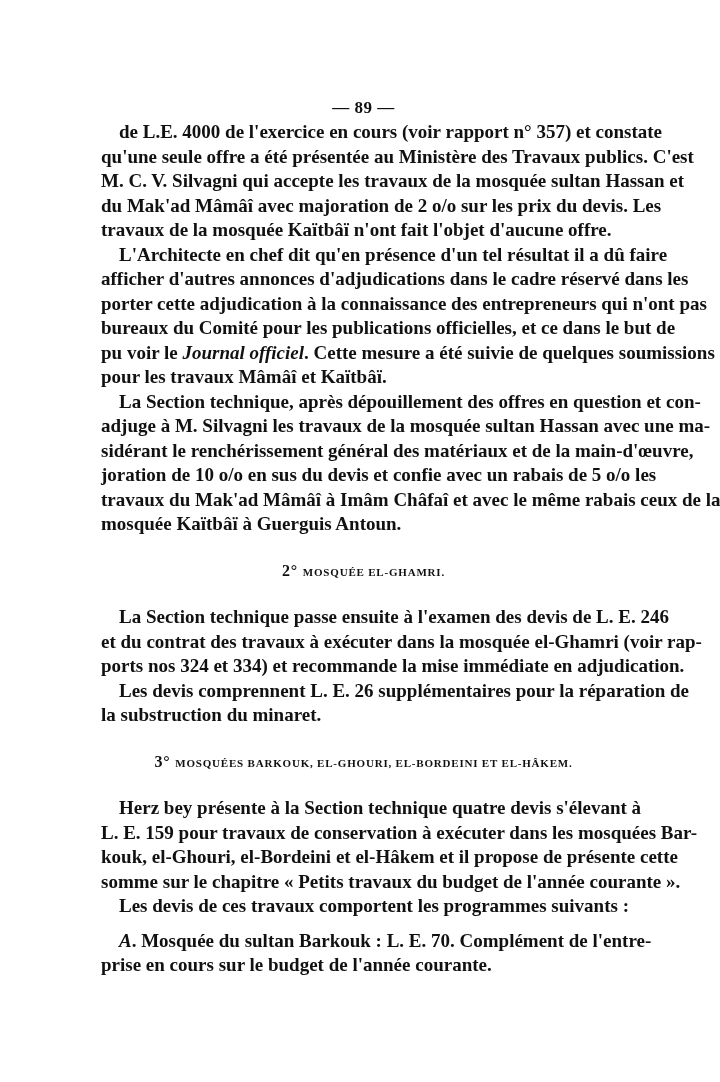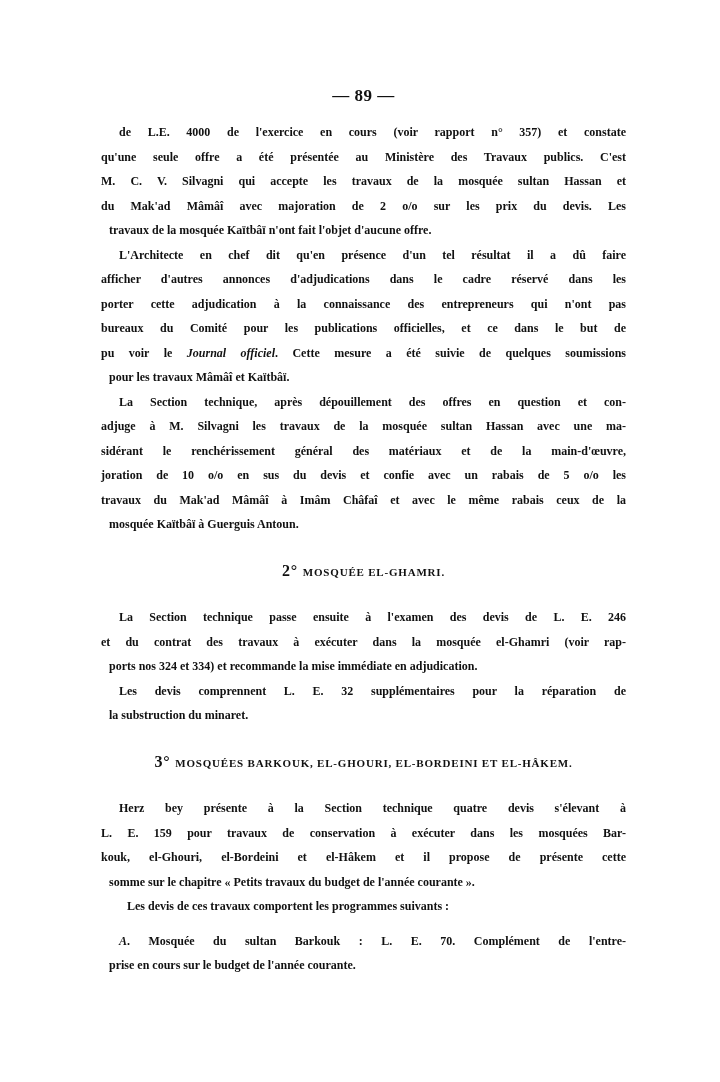--- a/index.html
+++ b/index.html
@@ -1,24 +1,24 @@
 <!DOCTYPE html>
 <html><head>
 <meta charset="utf-8">
 <style>
   html, body { margin: 0; padding: 0; background: #ffffff; }
   body { width: 720px; height: 1082px; position: relative; overflow: hidden;
          font-family: "Liberation Serif", "DejaVu Serif", serif; color: #111; }
   .page { position: absolute; left: 101px; top: 0; width: 525px; }
-  .pagenum { position: absolute; top: 86px; left: 0; width: 525px; text-align: center;
+  .pagenum { position: absolute; top: 98px; left: 0; width: 525px; text-align: center;
              font-size: 17px; font-weight: bold; letter-spacing: 0.5px; }
   .body { position: absolute; top: 120px; left: 0; width: 525px; }
-  .line { height: 24.5px; line-height: 24.5px; font-size: 12px; font-weight: bold;
+  .line { height: 24.5px; line-height: 24.5px; font-size: 19px; font-weight: bold;
           white-space: nowrap; text-align: justify; text-align-last: justify; overflow: visible; }
-  .line.last { text-align-last: left; margin-left: 8px; }
+  .line.last { text-align-last: left; }
   .indent { padding-left: 18px; }
   .heading { text-align: right; text-align-last: center; font-size: 11px; font-weight: bold;
              letter-spacing: 0.8px; }
   .heading .num { font-size: 16px; }
   .gap-sm { height: 10px; }
   .gap-md { height: 22px; }
   i { }
 </style>
 </head>
 <body>
@@ -51,21 +51,21 @@
       </div>
       <div class="gap-md"></div>
       <div class="line heading"><span class="num">2° </span><span>MOSQUÉE EL-GHAMRI.</span></div>
       <div class="gap-md"></div>
       <div>
         <div class="line indent">La Section technique passe ensuite à l'examen des devis de L. E. 246</div>
         <div class="line">et du contrat des travaux à exécuter dans la mosquée el-Ghamri (voir rap-</div>
         <div class="line last">ports nos 324 et 334) et recommande la mise immédiate en adjudication.</div>
       </div>
       <div>
-        <div class="line indent">Les devis comprennent L. E. 32 supplémentaires pour la réparation de</div>
+        <div class="line indent">Les devis comprennent L. E. 26 supplémentaires pour la réparation de</div>
         <div class="line last">la substruction du minaret.</div>
       </div>
       <div class="gap-md"></div>
       <div class="line heading"><span class="num">3° </span><span>MOSQUÉES BARKOUK, EL-GHOURI, EL-BORDEINI ET EL-HÂKEM.</span></div>
       <div class="gap-md"></div>
       <div>
         <div class="line indent">Herz bey présente à la Section technique quatre devis s'élevant à</div>
         <div class="line">L. E. 159 pour travaux de conservation à exécuter dans les mosquées Bar-</div>
         <div class="line">kouk, el-Ghouri, el-Bordeini et el-Hâkem et il propose de présente cette</div>
         <div class="line last">somme sur le chapitre « Petits travaux du budget de l'année courante ».</div>

